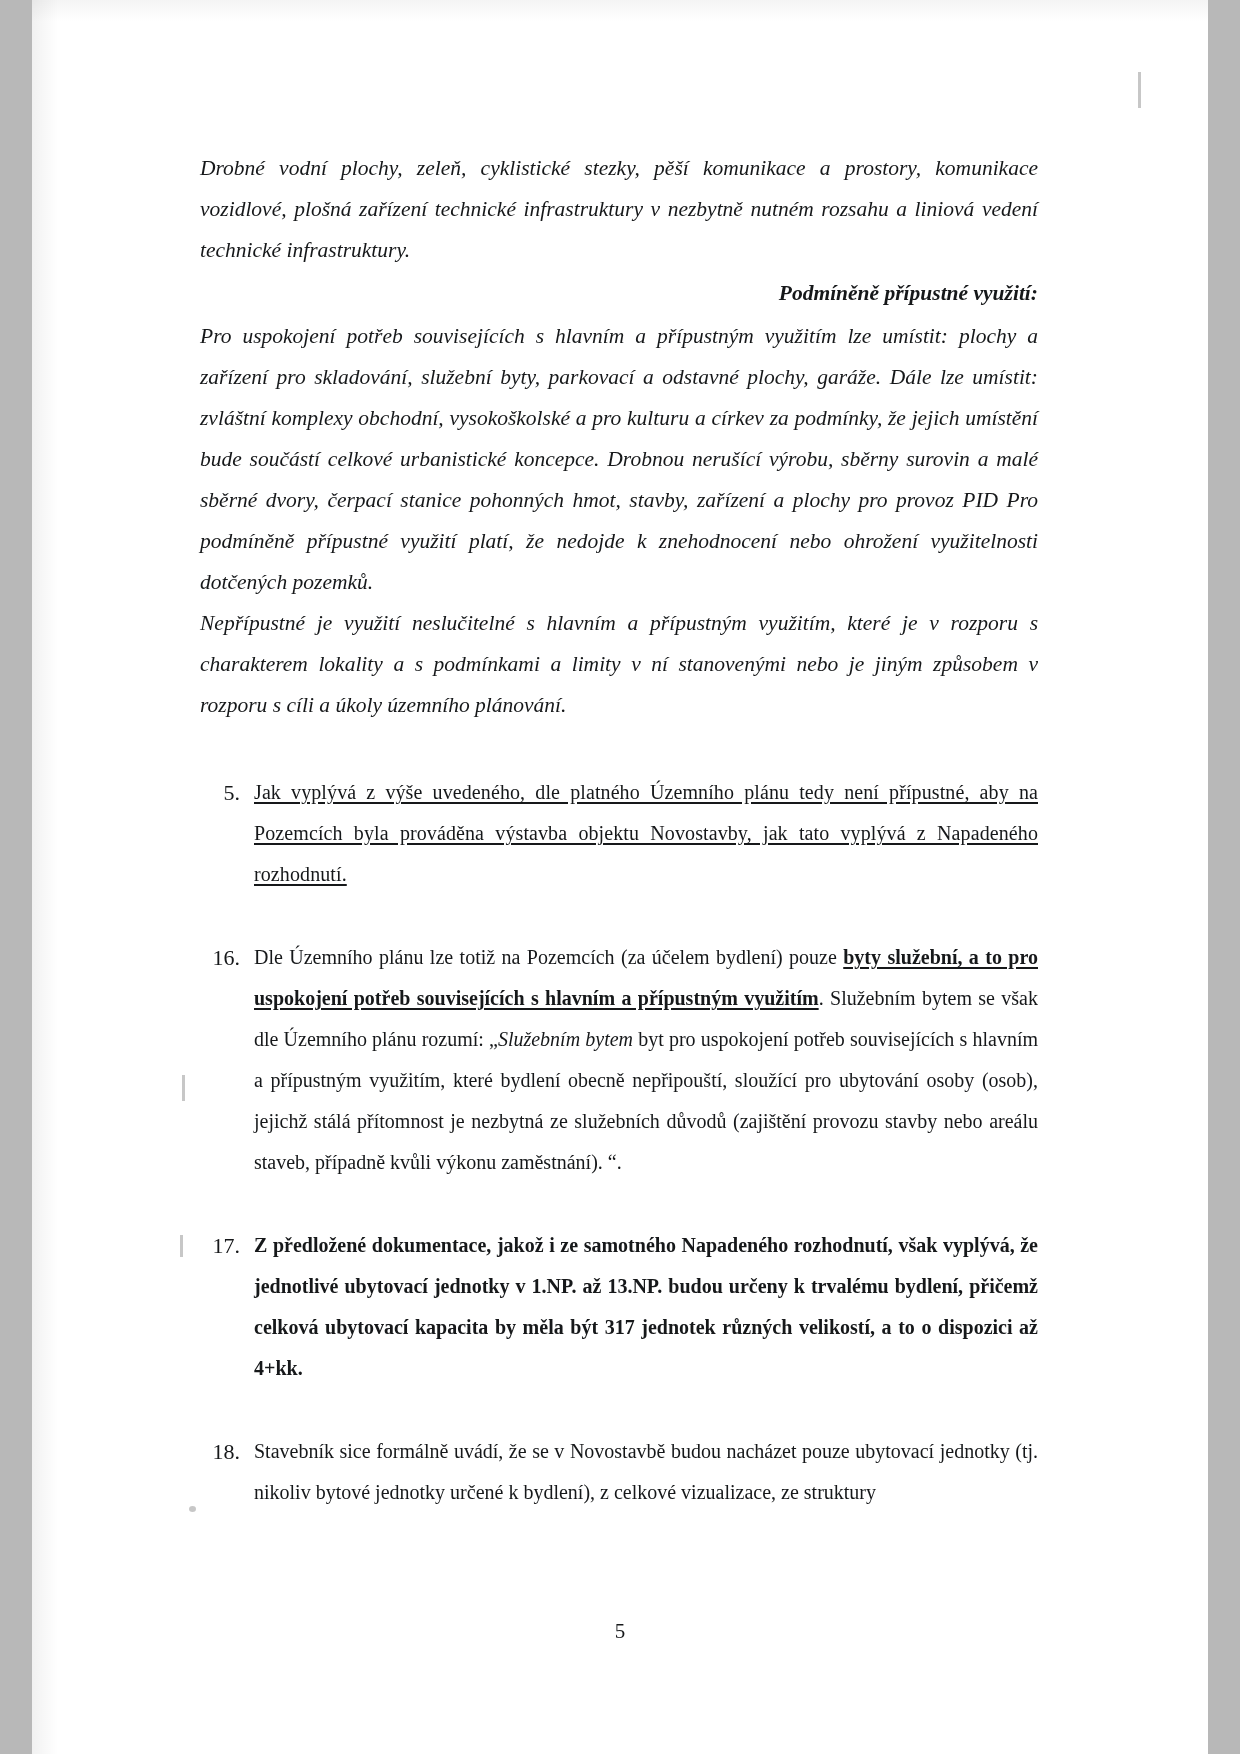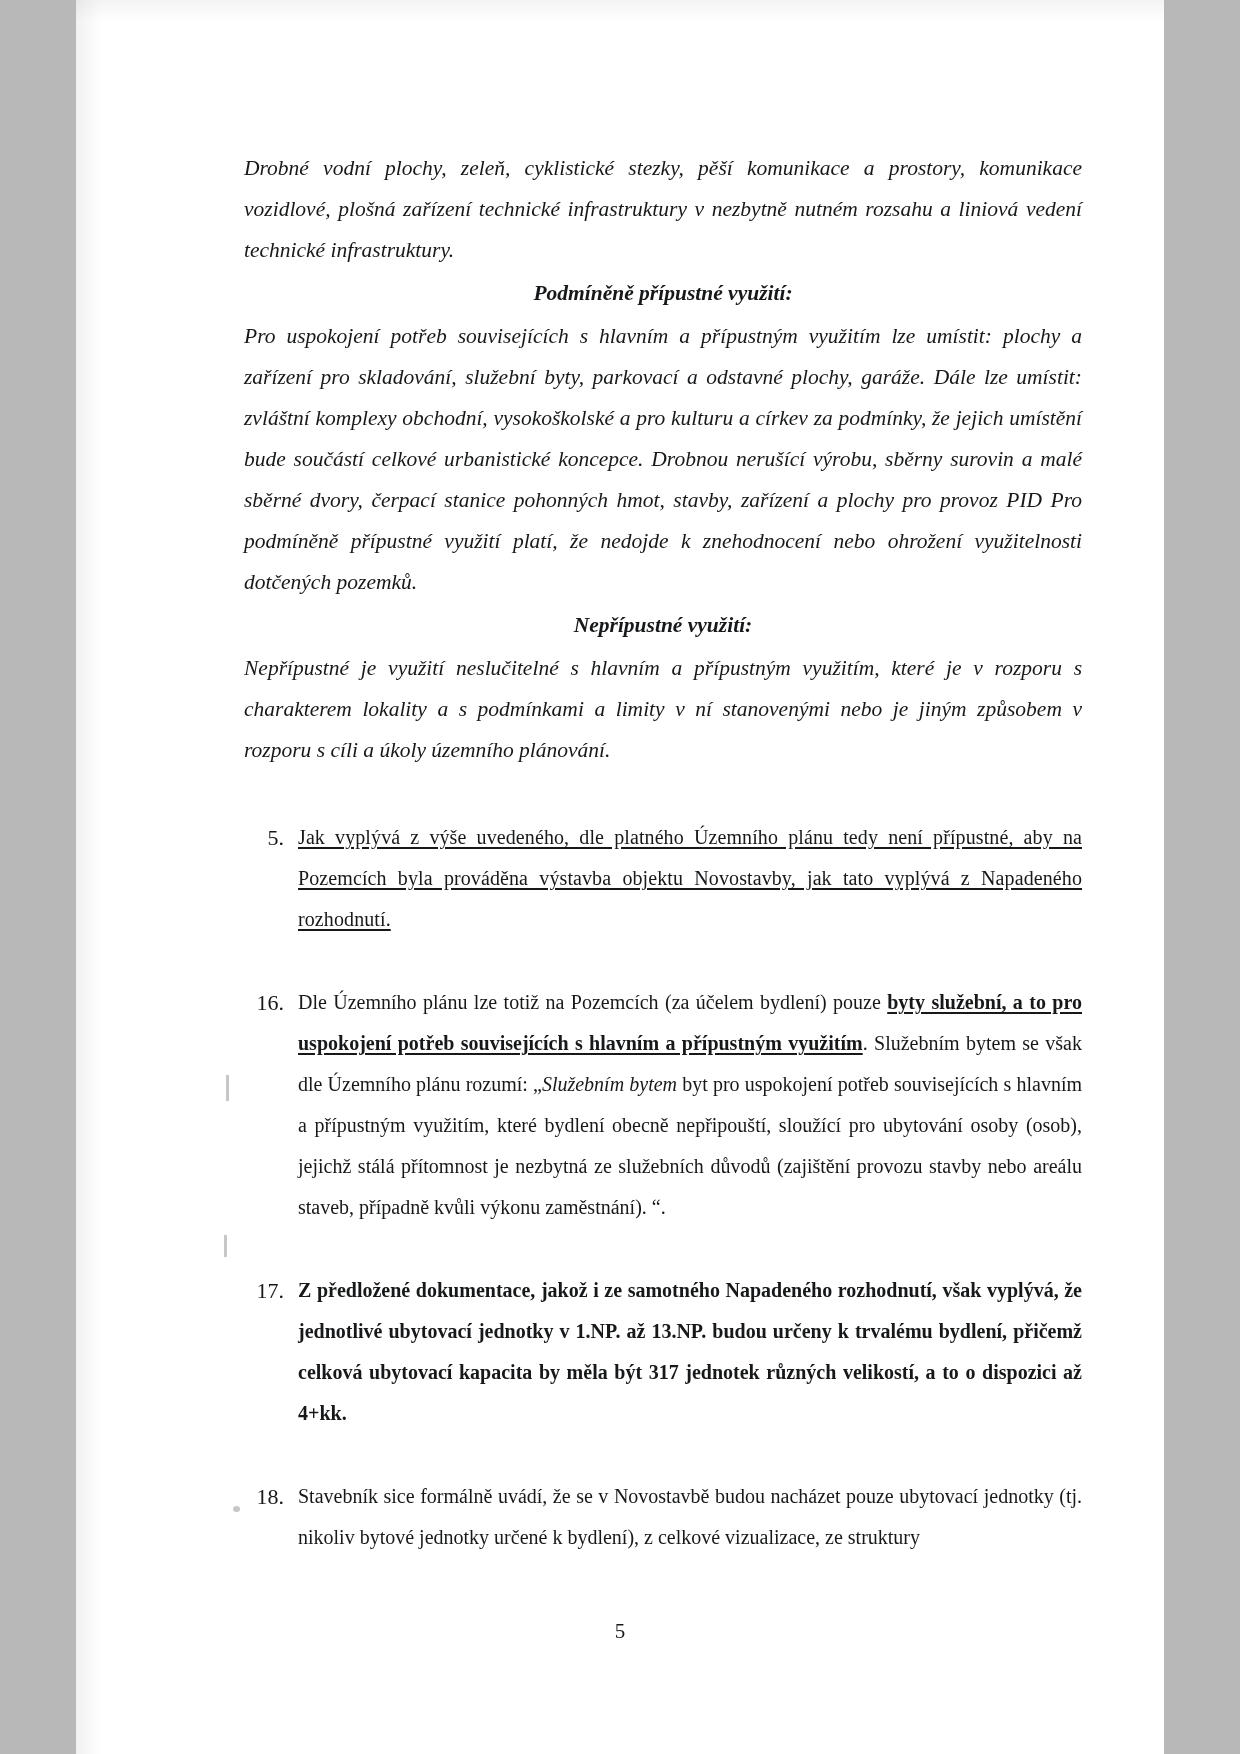--- a/index.html
+++ b/index.html
@@ -2,21 +2,21 @@
 <html><head>
 <meta charset="utf-8">
 <style>
   html, body {
     margin: 0;
     padding: 0;
     background: #b8b8b8;
   }
   .page {
     position: relative;
-    width: 1088px;
+    width: 1176px;
     height: 1754px;
     background: #ffffff;
     margin: 0 auto;
     overflow: hidden;
     font-family: "Liberation Serif", "DejaVu Serif", serif;
     color: #16181a;
     box-sizing: border-box;
   }
   
   .scan-edge-left {
@@ -58,21 +58,21 @@
   }
   .q-lead {
     margin-bottom: 2px !important;
   }
   .q-head {
     font-weight: bold;
     font-style: italic;
     font-size: 21.5px;
     line-height: 41px;
     margin: 2px 0 2px 0 !important;
-    text-align: center;
+    text-align: right;
   }
 
   
   .num-list {
     margin-top: 46px;
   }
   .num-item {
     position: relative;
     display: flex;
     align-items: flex-start;
@@ -132,21 +132,20 @@
   <div class="content">
 
     <section class="quote-block">
 
       <p class="q-lead">Drobné vodní plochy, zeleň, cyklistické stezky, pěší komunikace a prostory, komunikace vozidlové, plošná zařízení technické infrastruktury v nezbytně nutném rozsahu a liniová vedení technické infrastruktury.</p>
 
       <p class="q-head">Podmíněně přípustné využití:</p>
 
       <p>Pro uspokojení potřeb souvisejících s hlavním a přípustným využitím lze umístit: plochy a zařízení pro skladování, služební byty, parkovací a odstavné plochy, garáže. Dále lze umístit: zvláštní komplexy obchodní, vysokoškolské a pro kulturu a církev za podmínky, že jejich umístění bude součástí celkové urbanistické koncepce. Drobnou nerušící výrobu, sběrny surovin a malé sběrné dvory, čerpací stanice pohonných hmot, stavby, zařízení a plochy pro provoz PID Pro podmíněně přípustné využití platí, že nedojde k znehodnocení nebo ohrožení využitelnosti dotčených pozemků.</p>
 
-      <p class="q-head">Nepřípustné využití:</p>
 
       <p>Nepřípustné je využití neslučitelné s hlavním a přípustným využitím, které je v rozporu s charakterem lokality a s podmínkami a limity v ní stanovenými nebo je jiným způsobem v rozporu s cíli a úkoly územního plánování.</p>
 
     </section>
 
     <section class="num-list">
 
       <div class="num-item item-15">
         <div class="num-marker">5.</div>
         <div class="num-body upright">

